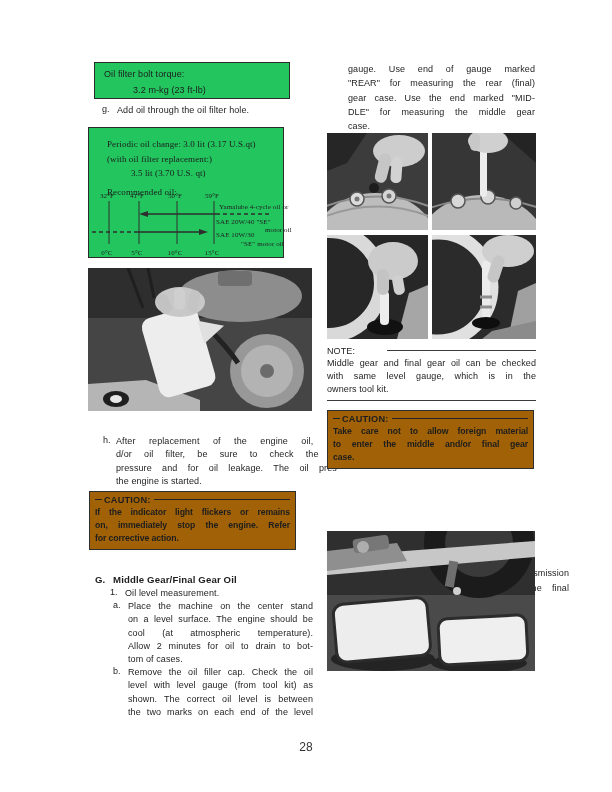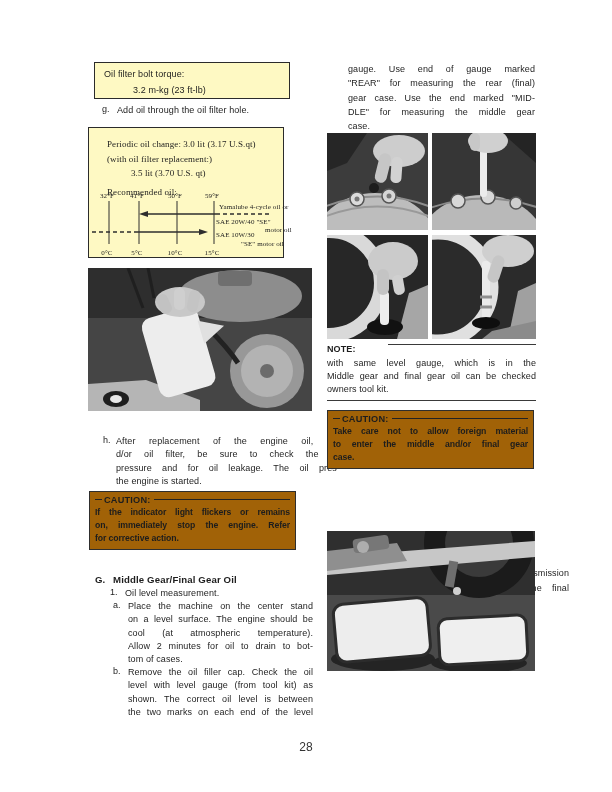--- a/index.html
+++ b/index.html
@@ -2,21 +2,21 @@
 <html><head>
 <meta charset="utf-8">
 <style>
   html,body { margin:0; padding:0; background:#ffffff; }
   .page { position:relative; width:612px; height:792px; background:#fff;
           font-family:"Liberation Sans", sans-serif; color:#1d1d1d; font-size:9px;
           letter-spacing:0.1px; overflow:hidden; }
   .abs { position:absolute; }
   .ln  { line-height:13.2px; height:13.2px; overflow:hidden; white-space:normal; }
   .jl  { text-align:justify; text-align-last:justify; }
-  .box { border:1.4px solid #2b2b2b; box-sizing:border-box; background:#fef9c3; }
+  .box { border:1.4px solid #2b2b2b; box-sizing:border-box; background:#22c55e; }
   .mk  { position:absolute; top:0; }
   .item { position:relative; }
 
   
   .torque-line1 { padding:5px 0 0 9px; }
   .torque-line2 { padding-left:38px; margin-top:3px; }
 
   
   .oilbox-text { padding:9px 0 0 18px; }
   .oilbox-text .ln { line-height:14.5px; height:14.5px; }
@@ -31,21 +31,21 @@
   .caution { background:#a16207; border:1.4px solid #2e2e2e; box-sizing:border-box;
              padding:1px 5px 4px 5px; }
   .c-head { display:flex; align-items:center; font-weight:bold; font-size:9.2px;
             height:13px; letter-spacing:0.2px; }
   .c-head .dl { width:7px;  border-top:1.4px solid #222; margin-right:2px; }
   .c-head .dr { flex:1;     border-top:1.4px solid #222; margin-left:3px; }
   .c-body .ln { font-weight:bold; font-size:8.7px; letter-spacing:-0.1px;
                 line-height:13px; height:13px; }
 
   
-  .note-head { display:flex; font-weight:bold; height:13px;gap:27px; }
+  .note-head { display:flex; align-items:center; font-weight:normal; height:13px;gap:27px; }
   .note-head .dr { flex:1; border-top:1.1px solid #3a3a3a; margin-left:5px; }
   .note-body .ln { line-height:13.2px; }
   .note-rule { border-top:1.1px solid #3a3a3a; margin-top:3px; }
 
   
   .sec-head { display:flex; font-weight:bold; font-size:9.6px; padding-left:7px;
               letter-spacing:0.15px; }
   .sec-head .hm { width:18px; flex:0 0 18px; }
   .num-item { position:relative; padding-left:37px; margin-top:2px; }
   .num-item .mk { left:22px; }
@@ -258,22 +258,22 @@
       </svg>
     </div>
   </div>
 
   <div class="abs" style="left:327px; top:344px; width:209px;">
     <div class="note-head">
       <span>NOTE:</span>
       <span class="dr"></span>
     </div>
     <div class="note-body">
+      <div class="ln jl">Middle gear and final gear oil can be checked</div>
       <div class="ln jl">with same level gauge, which is in the</div>
-      <div class="ln jl">Middle gear and final gear oil can be checked</div>
       <div class="ln">owners tool kit.</div>
     </div>
     <div class="note-rule"></div>
   </div>
 
   <div class="abs caution" style="left:327px; top:410px; width:207px;">
     <div class="c-head">
       <span class="dl"></span>
       <span>CAUTION:</span>
       <span class="dr"></span>

